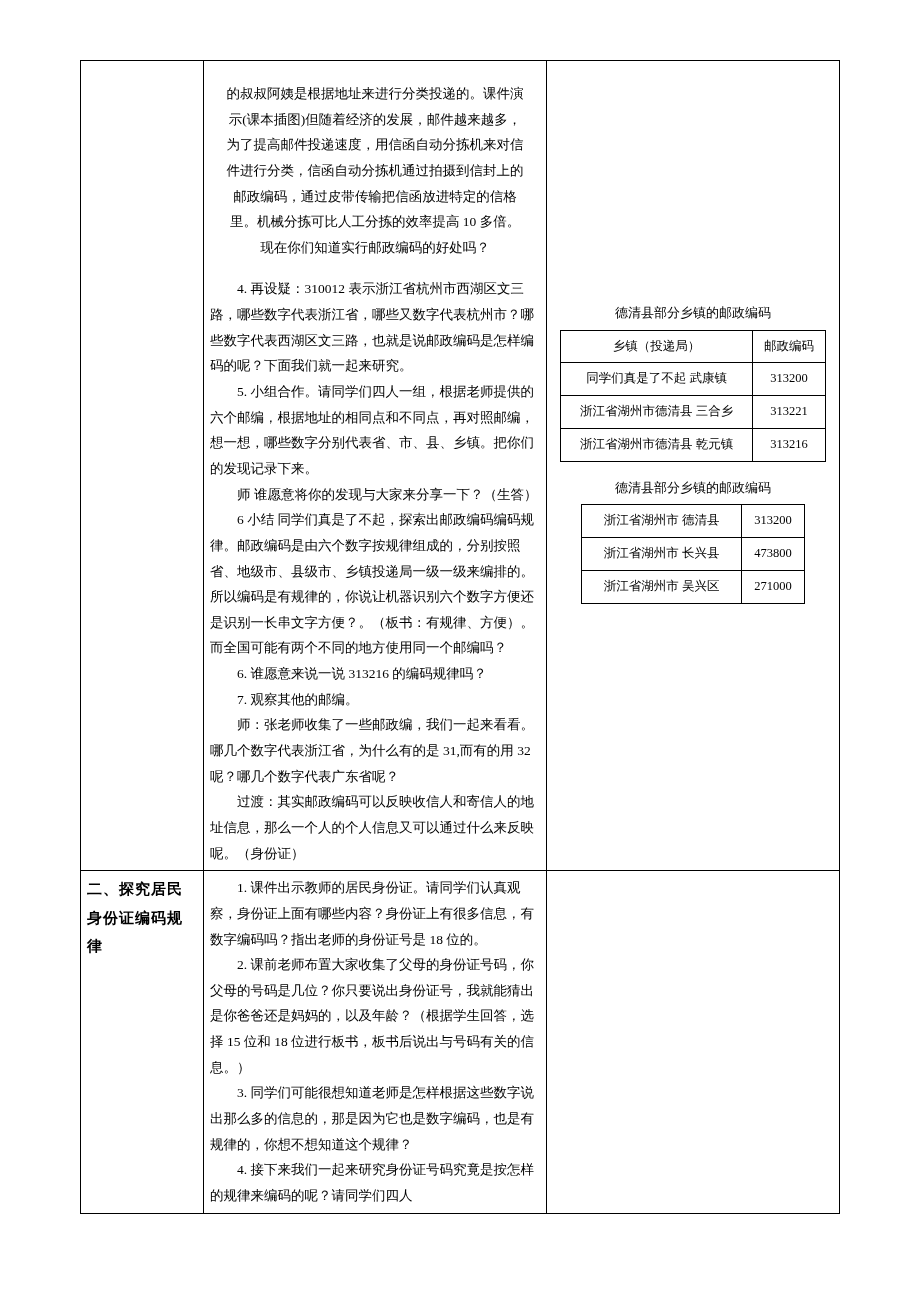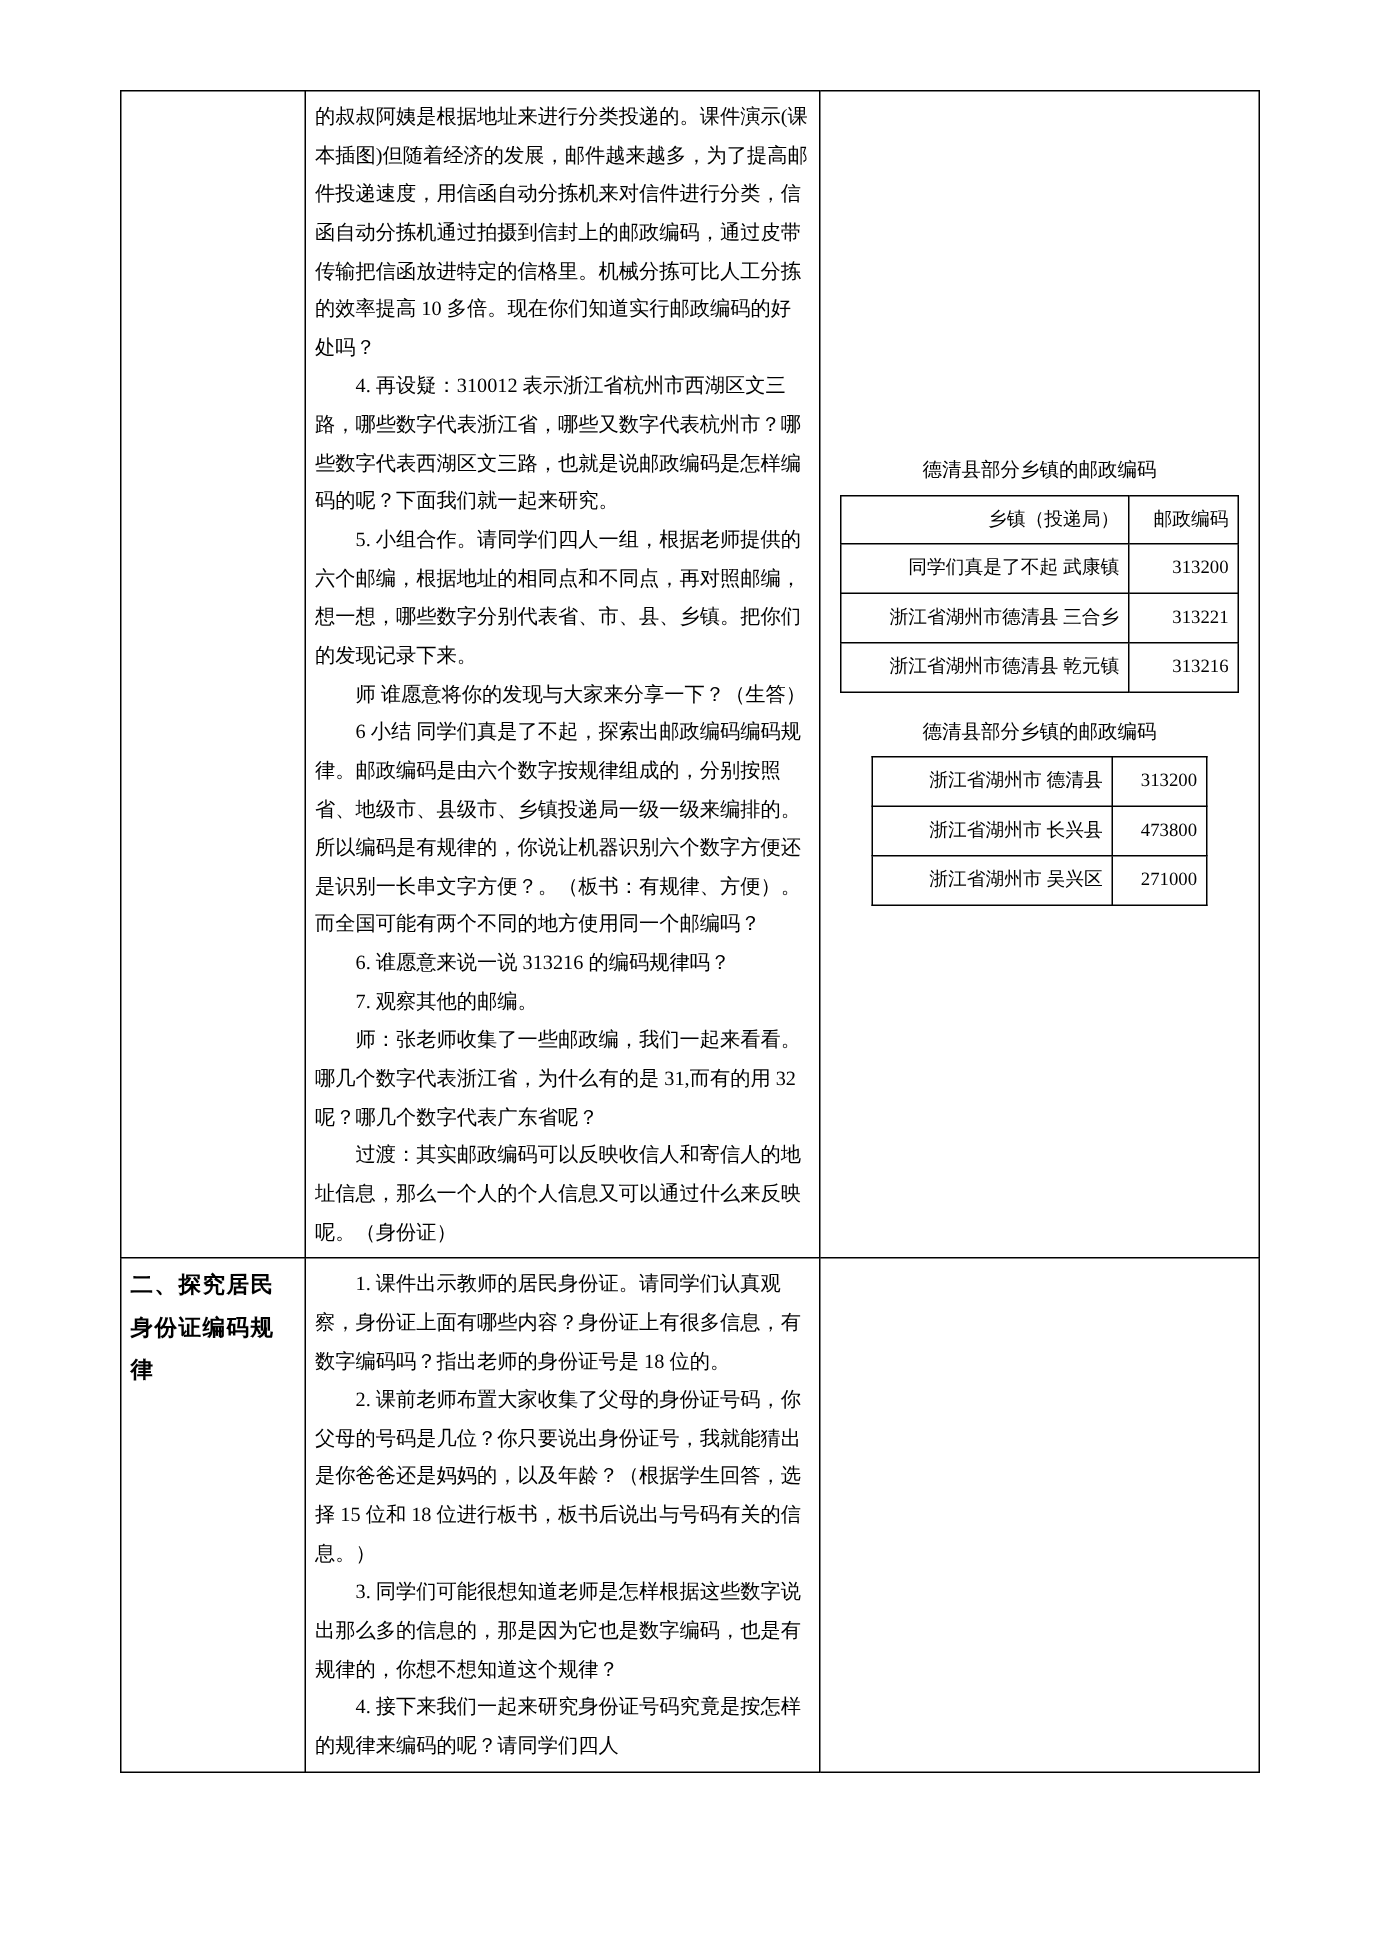--- a/index.html
+++ b/index.html
@@ -39,39 +39,40 @@
   td.col-right {
     width: 280px;
     font-size: 13px;
   }
   .para {
     text-indent: 2em;
     margin: 0;
   }
   .para-noindent {
     text-indent: 0;
-    margin: 0;
+    margin: 16px;
+    text-align: center;
   }
   .sub-title {
     text-align: center;
     margin: 6px 0 4px 0;
   }
   table.inner {
     border-collapse: collapse;
     margin: 0 auto 14px auto;
     font-size: 12.5px;
     width: 95%;
   }
   table.inner.narrow {
     width: 80%;
   }
   table.inner th, table.inner td {
     border: 1px solid #000;
     padding: 4px 6px;
-    text-align: right;
+    text-align: center;
     font-weight: normal;
   }
   .right-pad-top {
     height: 230px;
   }
 </style>
 </head>
 <body>
 
 <div class="page">

